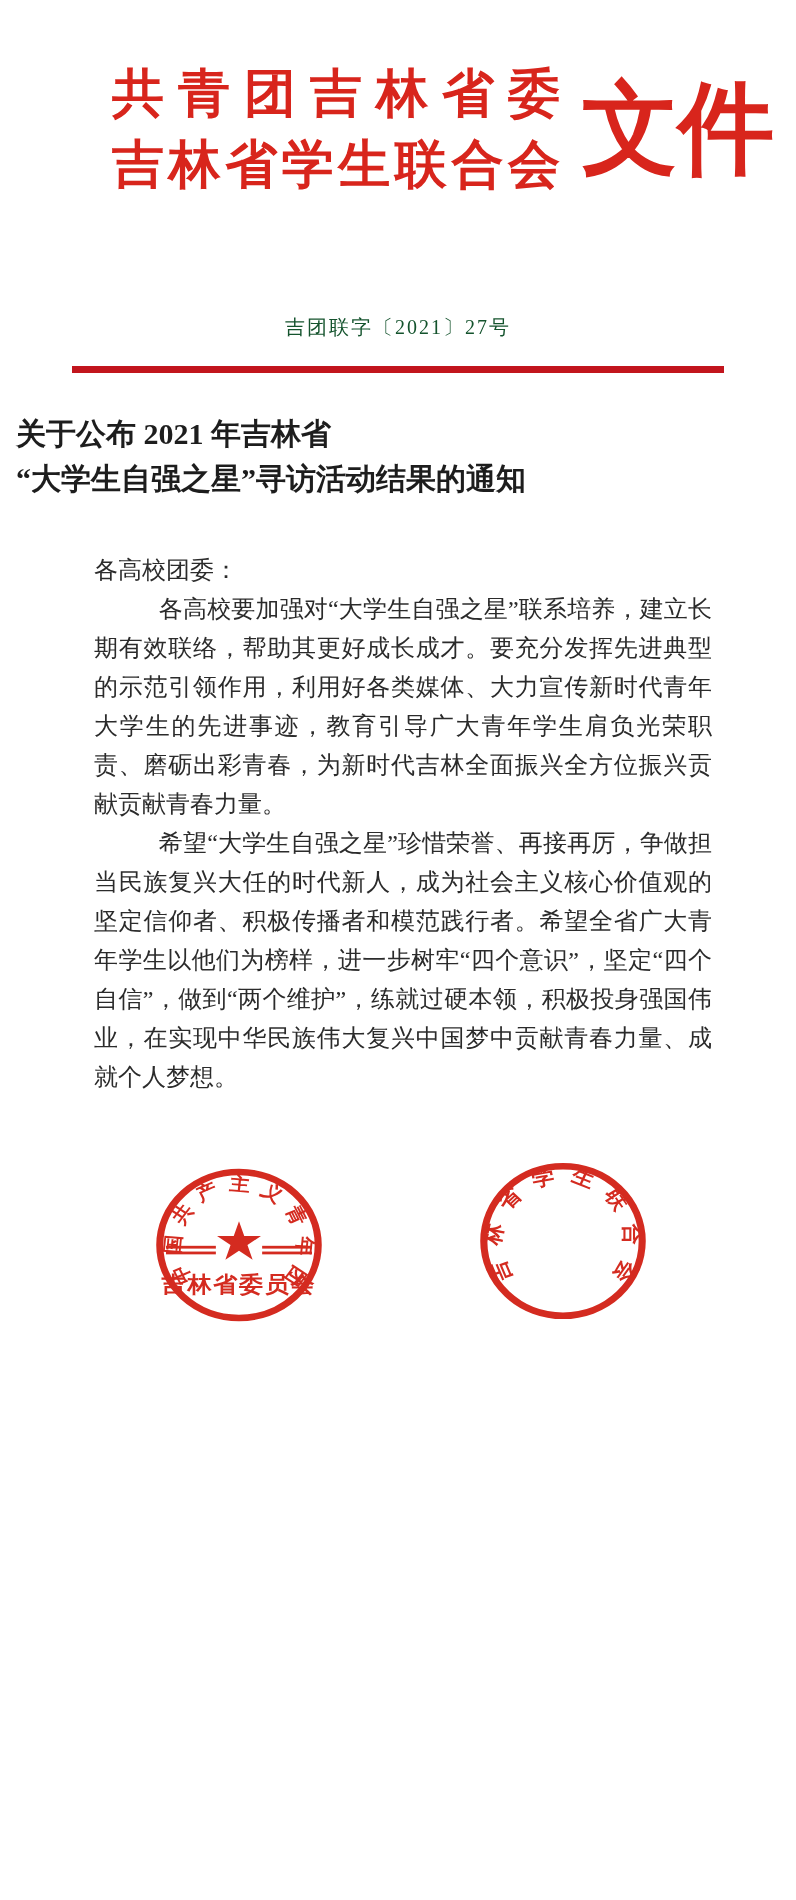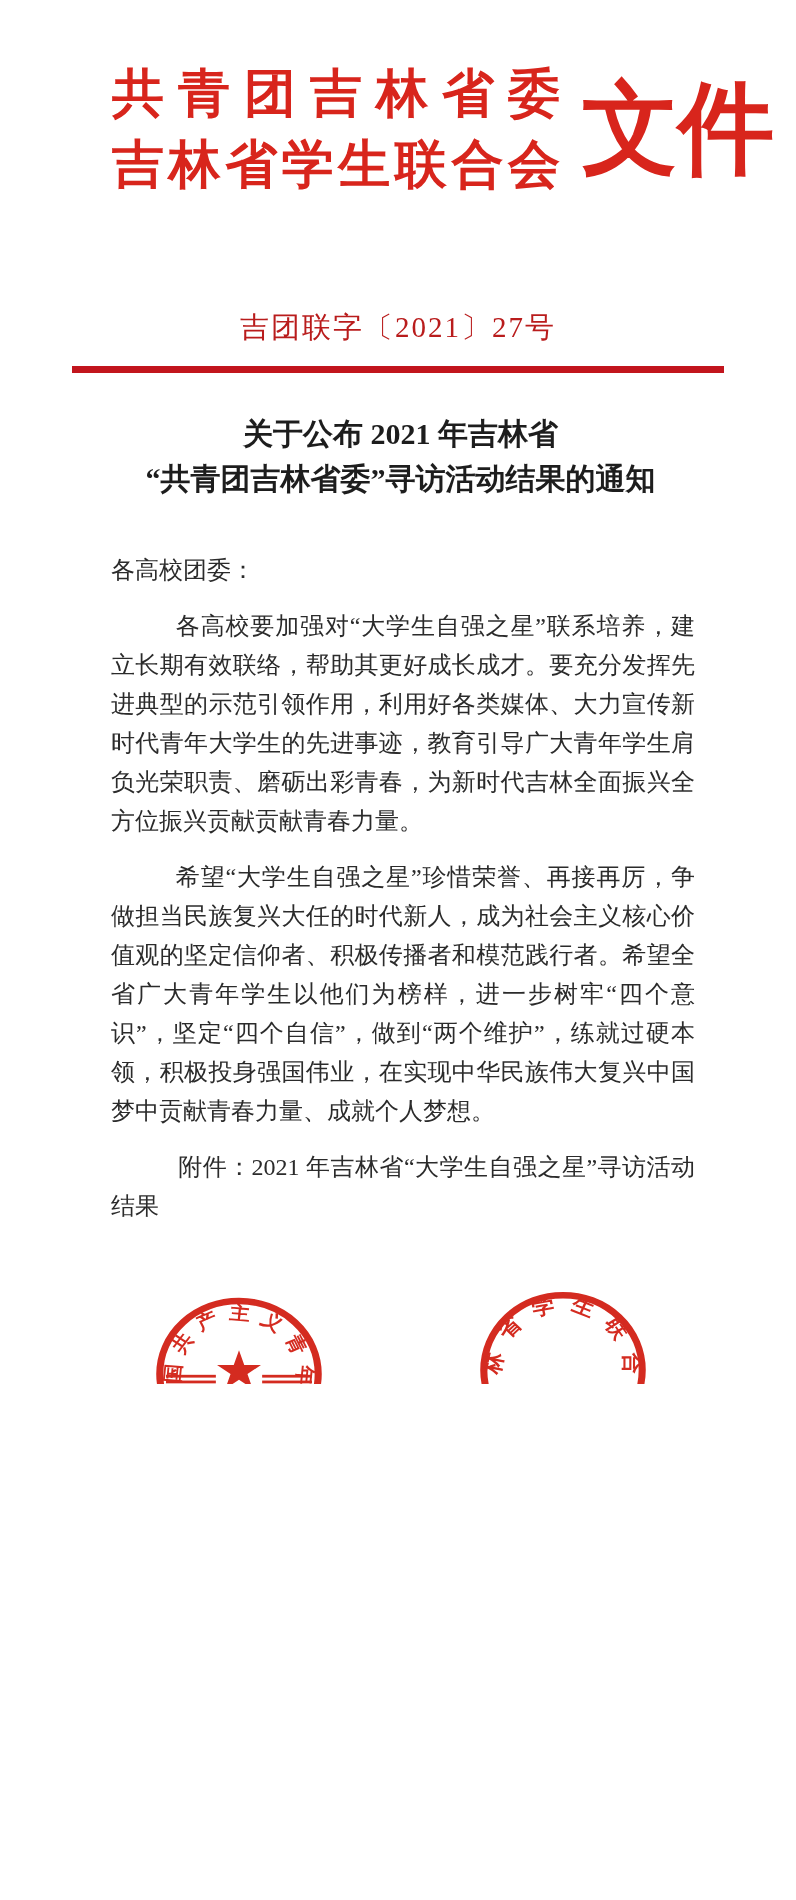--- a/index.html
+++ b/index.html
@@ -33,50 +33,49 @@
     font-weight:bold;
     font-size:96px;
     line-height:100px;
     margin-left:22px;
     transform:scaleY(1.05);
   }
   
   .doc-number{
     margin-top:112px;
     text-align:center;
-    font-size:29px;
+    font-size:20px;
     line-height:30px;
-    color:#b91c1c;
+    color:#14532d;
     letter-spacing:2px;
   }
   
   .red-rule{
     width:652px;height:7px;
     margin:24px auto 0 auto;
     background:#c2151d;
   }
   
   .title{
-    margin:38px 0 0 5px;
-    text-align:center;
+    margin:38px 0 0 16px;
     font-size:30px;
     font-weight:bold;
     line-height:45px;
     color:#1d1d1d;
   }
   
   .body-text{
     margin:50px 0 0 94px;
     width:618px;
     font-size:24px;
     line-height:39px;
     text-align:justify;
     color:#2b2b2b;
   }
-  .body-text p{margin:17px;}
+  .body-text p{margin:0;}
   .body-text p.indent{text-indent:2.7em;}
   .attachment{
     margin-top:27px;
     text-indent:2.8em;
   }
   
   .seal-area{
     position:relative;
     margin-top:58px;
     height:207px;
@@ -100,28 +99,27 @@
     </div>
     <div class="doc-type">文件</div>
   </div>
 
   <div class="doc-number">吉团联字〔2021〕27号</div>
 
   <div class="red-rule"></div>
 
   <div class="title">
     <div>关于公布 2021 年吉林省</div>
-    <div>“共青团吉林省委”寻访活动结果的通知</div>
+    <div>“大学生自强之星”寻访活动结果的通知</div>
   </div>
 
   <div class="body-text">
     <p>各高校团委：</p>
     <p class="indent">各高校要加强对“大学生自强之星”联系培养，建立长期有效联络，帮助其更好成长成才。要充分发挥先进典型的示范引领作用，利用好各类媒体、大力宣传新时代青年大学生的先进事迹，教育引导广大青年学生肩负光荣职责、磨砺出彩青春，为新时代吉林全面振兴全方位振兴贡献贡献青春力量。</p>
     <p class="indent">希望“大学生自强之星”珍惜荣誉、再接再厉，争做担当民族复兴大任的时代新人，成为社会主义核心价值观的坚定信仰者、积极传播者和模范践行者。希望全省广大青年学生以他们为榜样，进一步树牢“四个意识”，坚定“四个自信”，做到“两个维护”，练就过硬本领，积极投身强国伟业，在实现中华民族伟大复兴中国梦中贡献青春力量、成就个人梦想。</p>
-    <p class="attachment">附件：2021 年吉林省“大学生自强之星”寻访活动结果</p>
   </div>
 
   <div class="seal-area">
 
     <svg class="seal seal-left" width="178" height="164" viewBox="0 0 200 200" preserveAspectRatio="none">
       <ellipse cx="100" cy="100" rx="89" ry="89" fill="none" stroke="#d42b20" stroke-width="8"></ellipse>
       <path id="leftArc" d="M 53.3,146.7 A 66,66 0 1 1 146.7,146.7" fill="none"></path>
       <text font-size="23" font-weight="bold" fill="#d42b20" font-family="'Liberation Serif','DejaVu Serif',serif">
         <textPath href="#leftArc" startOffset="6" letter-spacing="11.5">中国共产主义青年团</textPath>
       </text>

